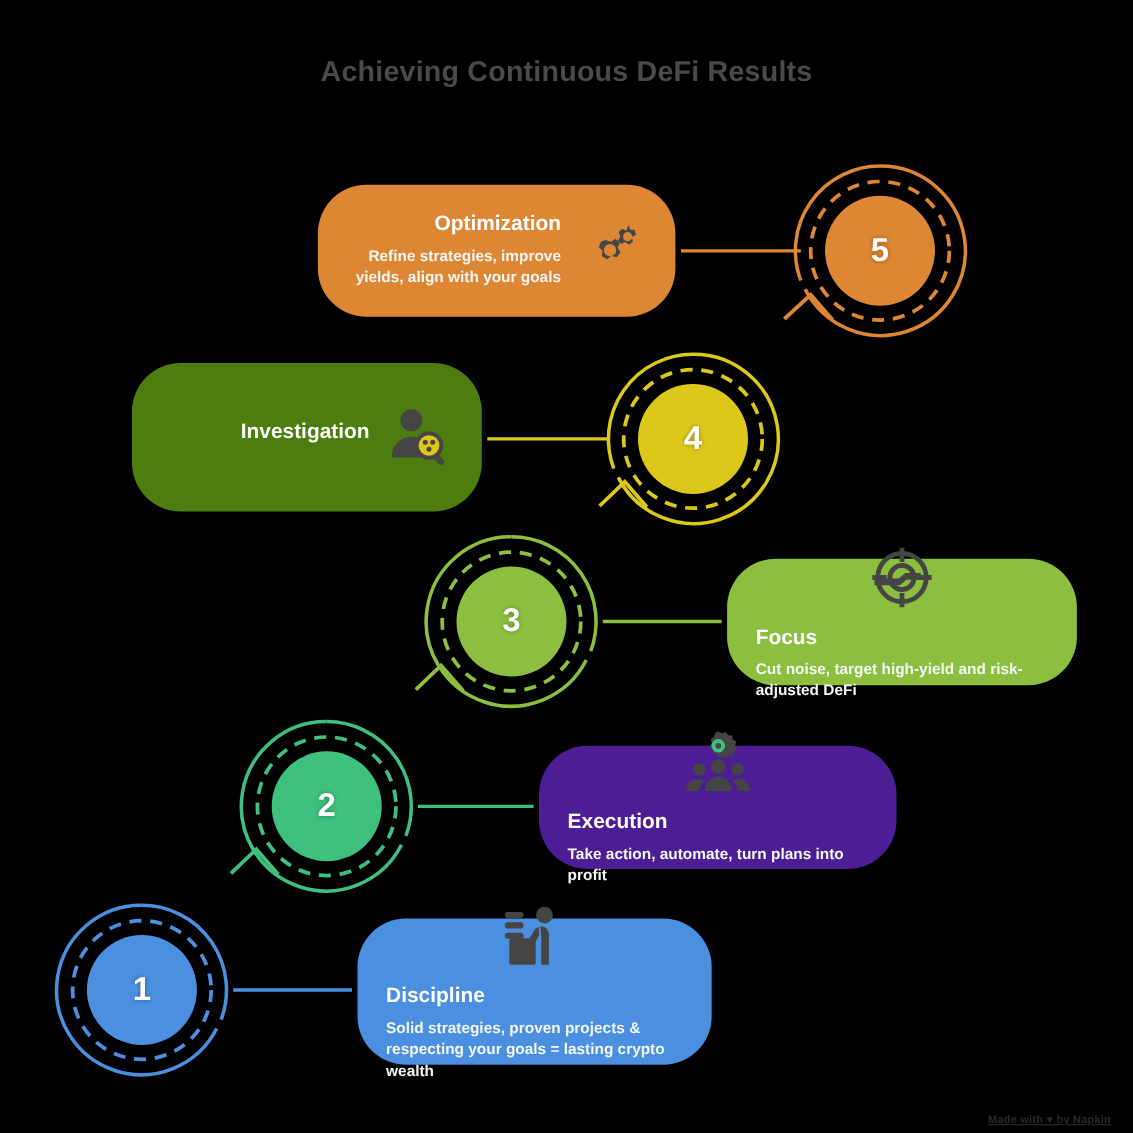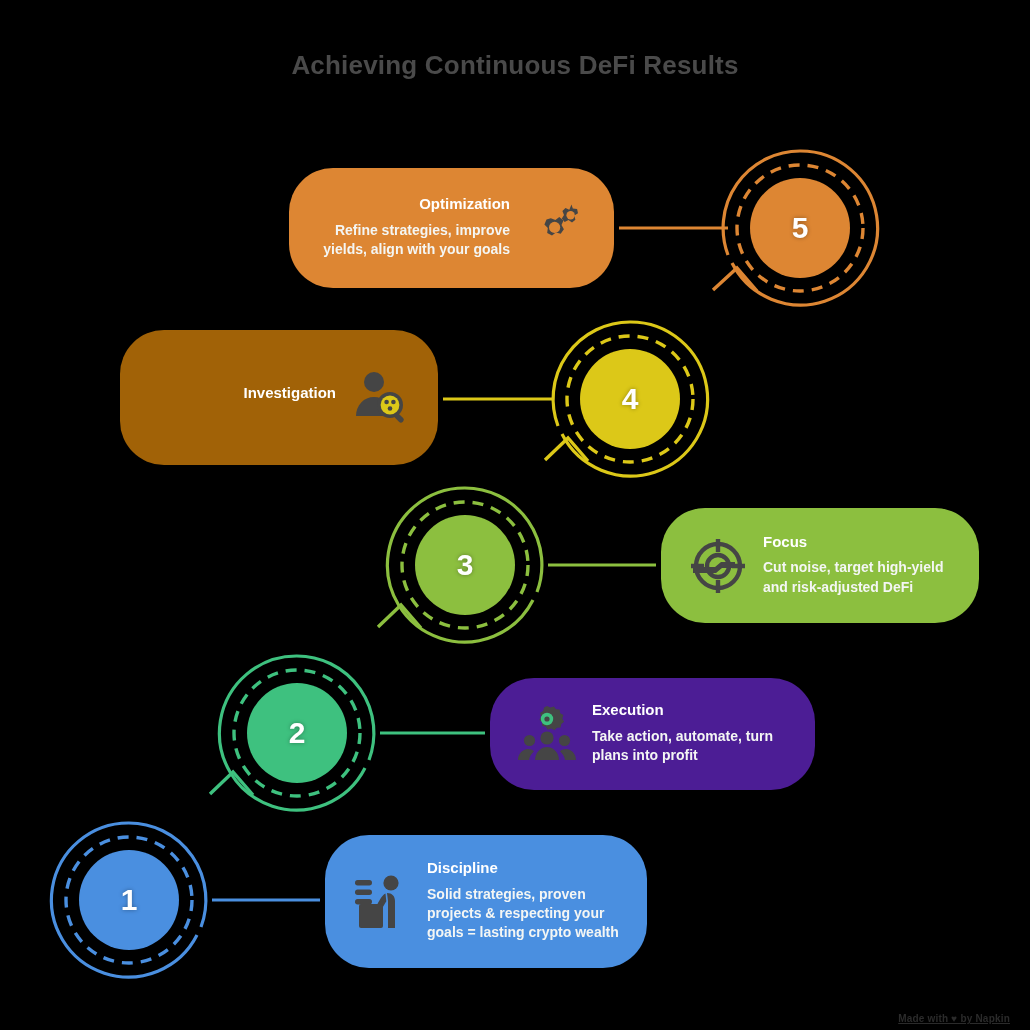--- a/index.html
+++ b/index.html
@@ -20,26 +20,26 @@
   #wires{position:absolute;left:0;top:0;width:1030px;height:1030px;}
 
   
   .card{
     position:absolute;border-radius:44px;box-sizing:border-box;
     display:flex;align-items:center;
     box-shadow:0 0 0 5px #000;
   }
   .card .body{display:flex;align-items:center;width:100%;padding:0 26px;gap:14px;}
   .card.right-icon .body{flex-direction:row;justify-content:flex-end;text-align:right;}
-  .card.left-icon  .body{justify-content:flex-start;text-align:left;}
+  .card.left-icon  .body{flex-direction:column;justify-content:flex-start;text-align:left;}
   .card .txt{display:flex;flex-direction:column;}
   .card.right-icon .txt{align-items:flex-end;}
   .card.left-icon  .txt{align-items:flex-start;}
   .card h3{
-    margin:0 0 8px 0;font-size:15px;font-weight:bold;color:#ffffff;line-height:1.1;
+    margin:0 0 8px 0;font-size:19px;font-weight:bold;color:#ffffff;line-height:1.1;
   }
   .card p{
     margin:0;font-size:14px;font-weight:bold;color:#f4f6f4;line-height:1.38;
   }
   .ico{flex:0 0 auto;display:block;}
 
   
   .node{position:absolute;}
   .node .num{
     position:absolute;left:0;top:0;width:100%;height:100%;
@@ -143,21 +143,21 @@
         <g fill="#454545">
           <path d="M47.5 8.5l1.3 4.1 4.3.4.9 4.3-3.7 2.2 1.1 4.2-3.4 2.7-3.5-2.5-3.8 2 -2.9-3.3 2.2-3.7-1.6-4 3.1-2.9 3.8 1.7z"></path>
           <circle cx="46.6" cy="19.2" r="4.2" fill="#dd8633"></circle>
           <path d="M26.8 22.2l4.6 1.7 3.9-2.8 4.2 3.5-2 4.5 2.4 4.2-3.2 4.5-4.8-1.2-3.9 3 -4.8-2.6 .6-4.9-3.4-3.5 2.1-5.1z"></path>
           <circle cx="30.6" cy="31.4" r="5.6" fill="#dd8633"></circle>
         </g>
       </svg>
     </div>
   </div>
 
-  <div class="card right-icon" style="left:120px;top:330px;width:318px;height:135px;background:#a16207;">
+  <div class="card right-icon" style="left:120px;top:330px;width:318px;height:135px;background:#4d7c0f;">
     <div class="body">
       <div class="txt">
         <h3>Investigation</h3>
       </div>
       <svg class="ico" width="62" height="62" viewBox="0 0 62 62">
         <g fill="#454545">
           <circle cx="24" cy="15" r="10"></circle>
           <path d="M6 49c0-11 8-19 18-19s18 8 18 19z"></path>
           <circle cx="40" cy="38" r="13" fill="#454545"></circle>
           <circle cx="40" cy="38" r="9.4" fill="#dcc818"></circle>

